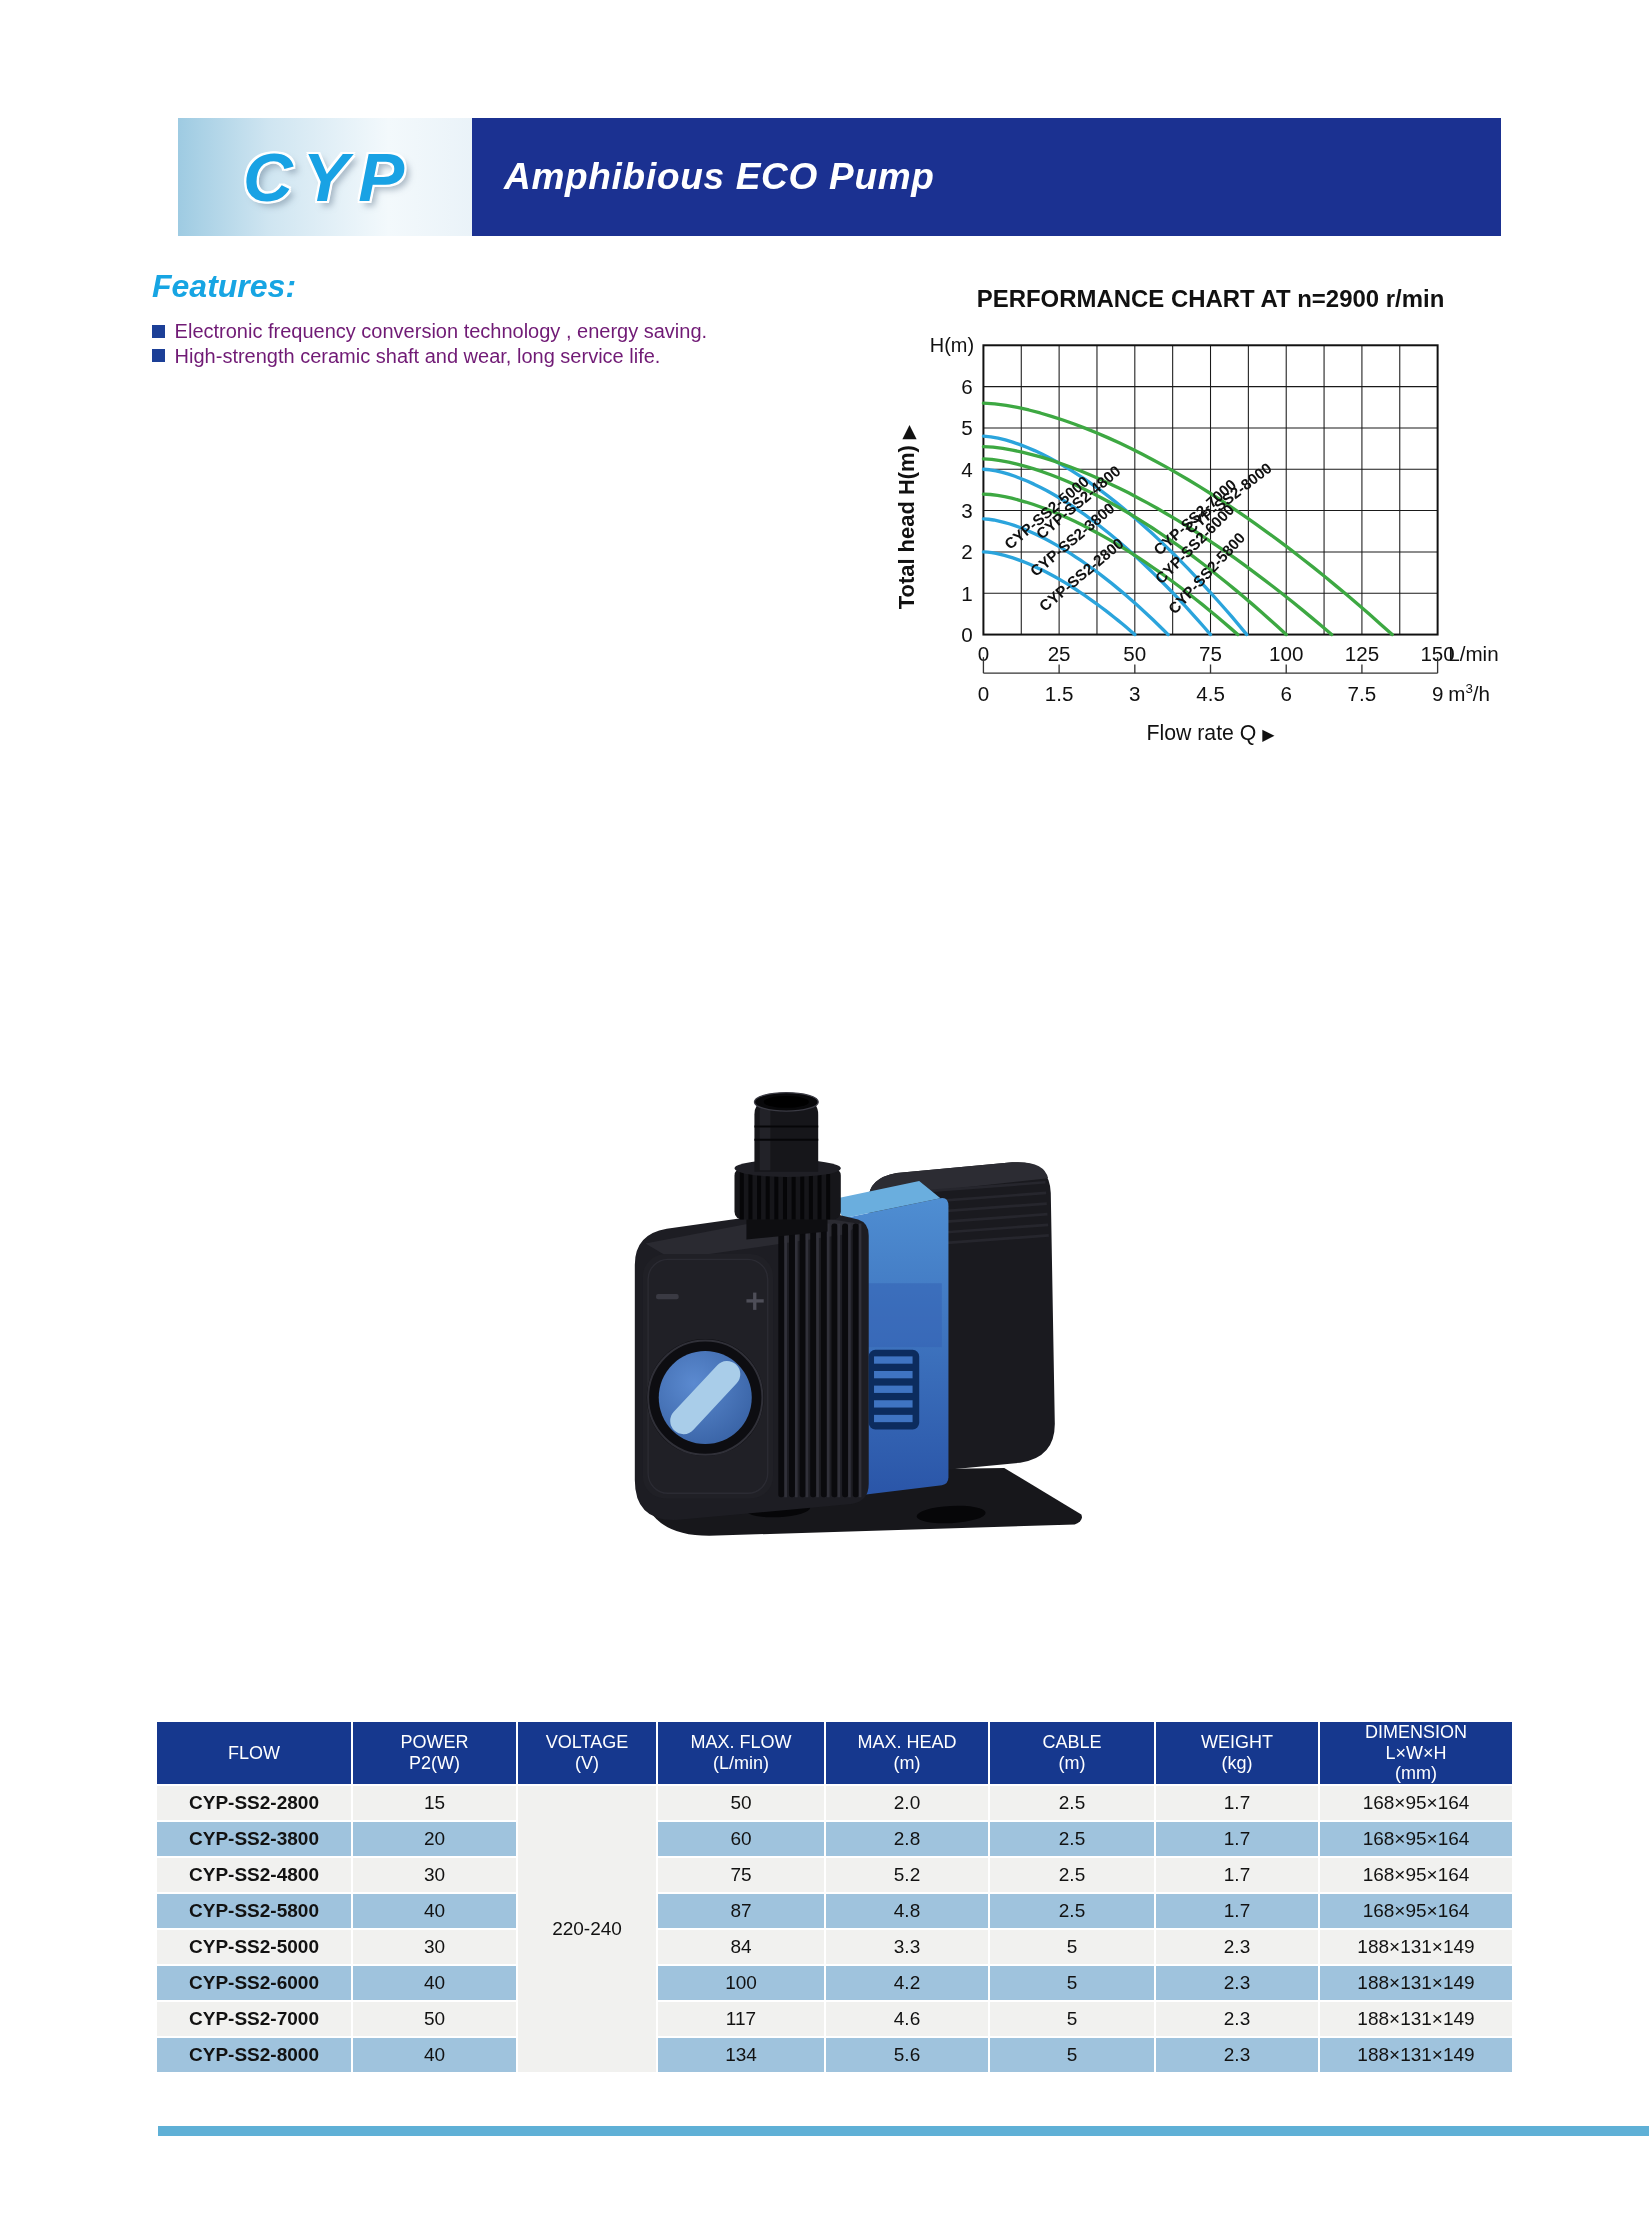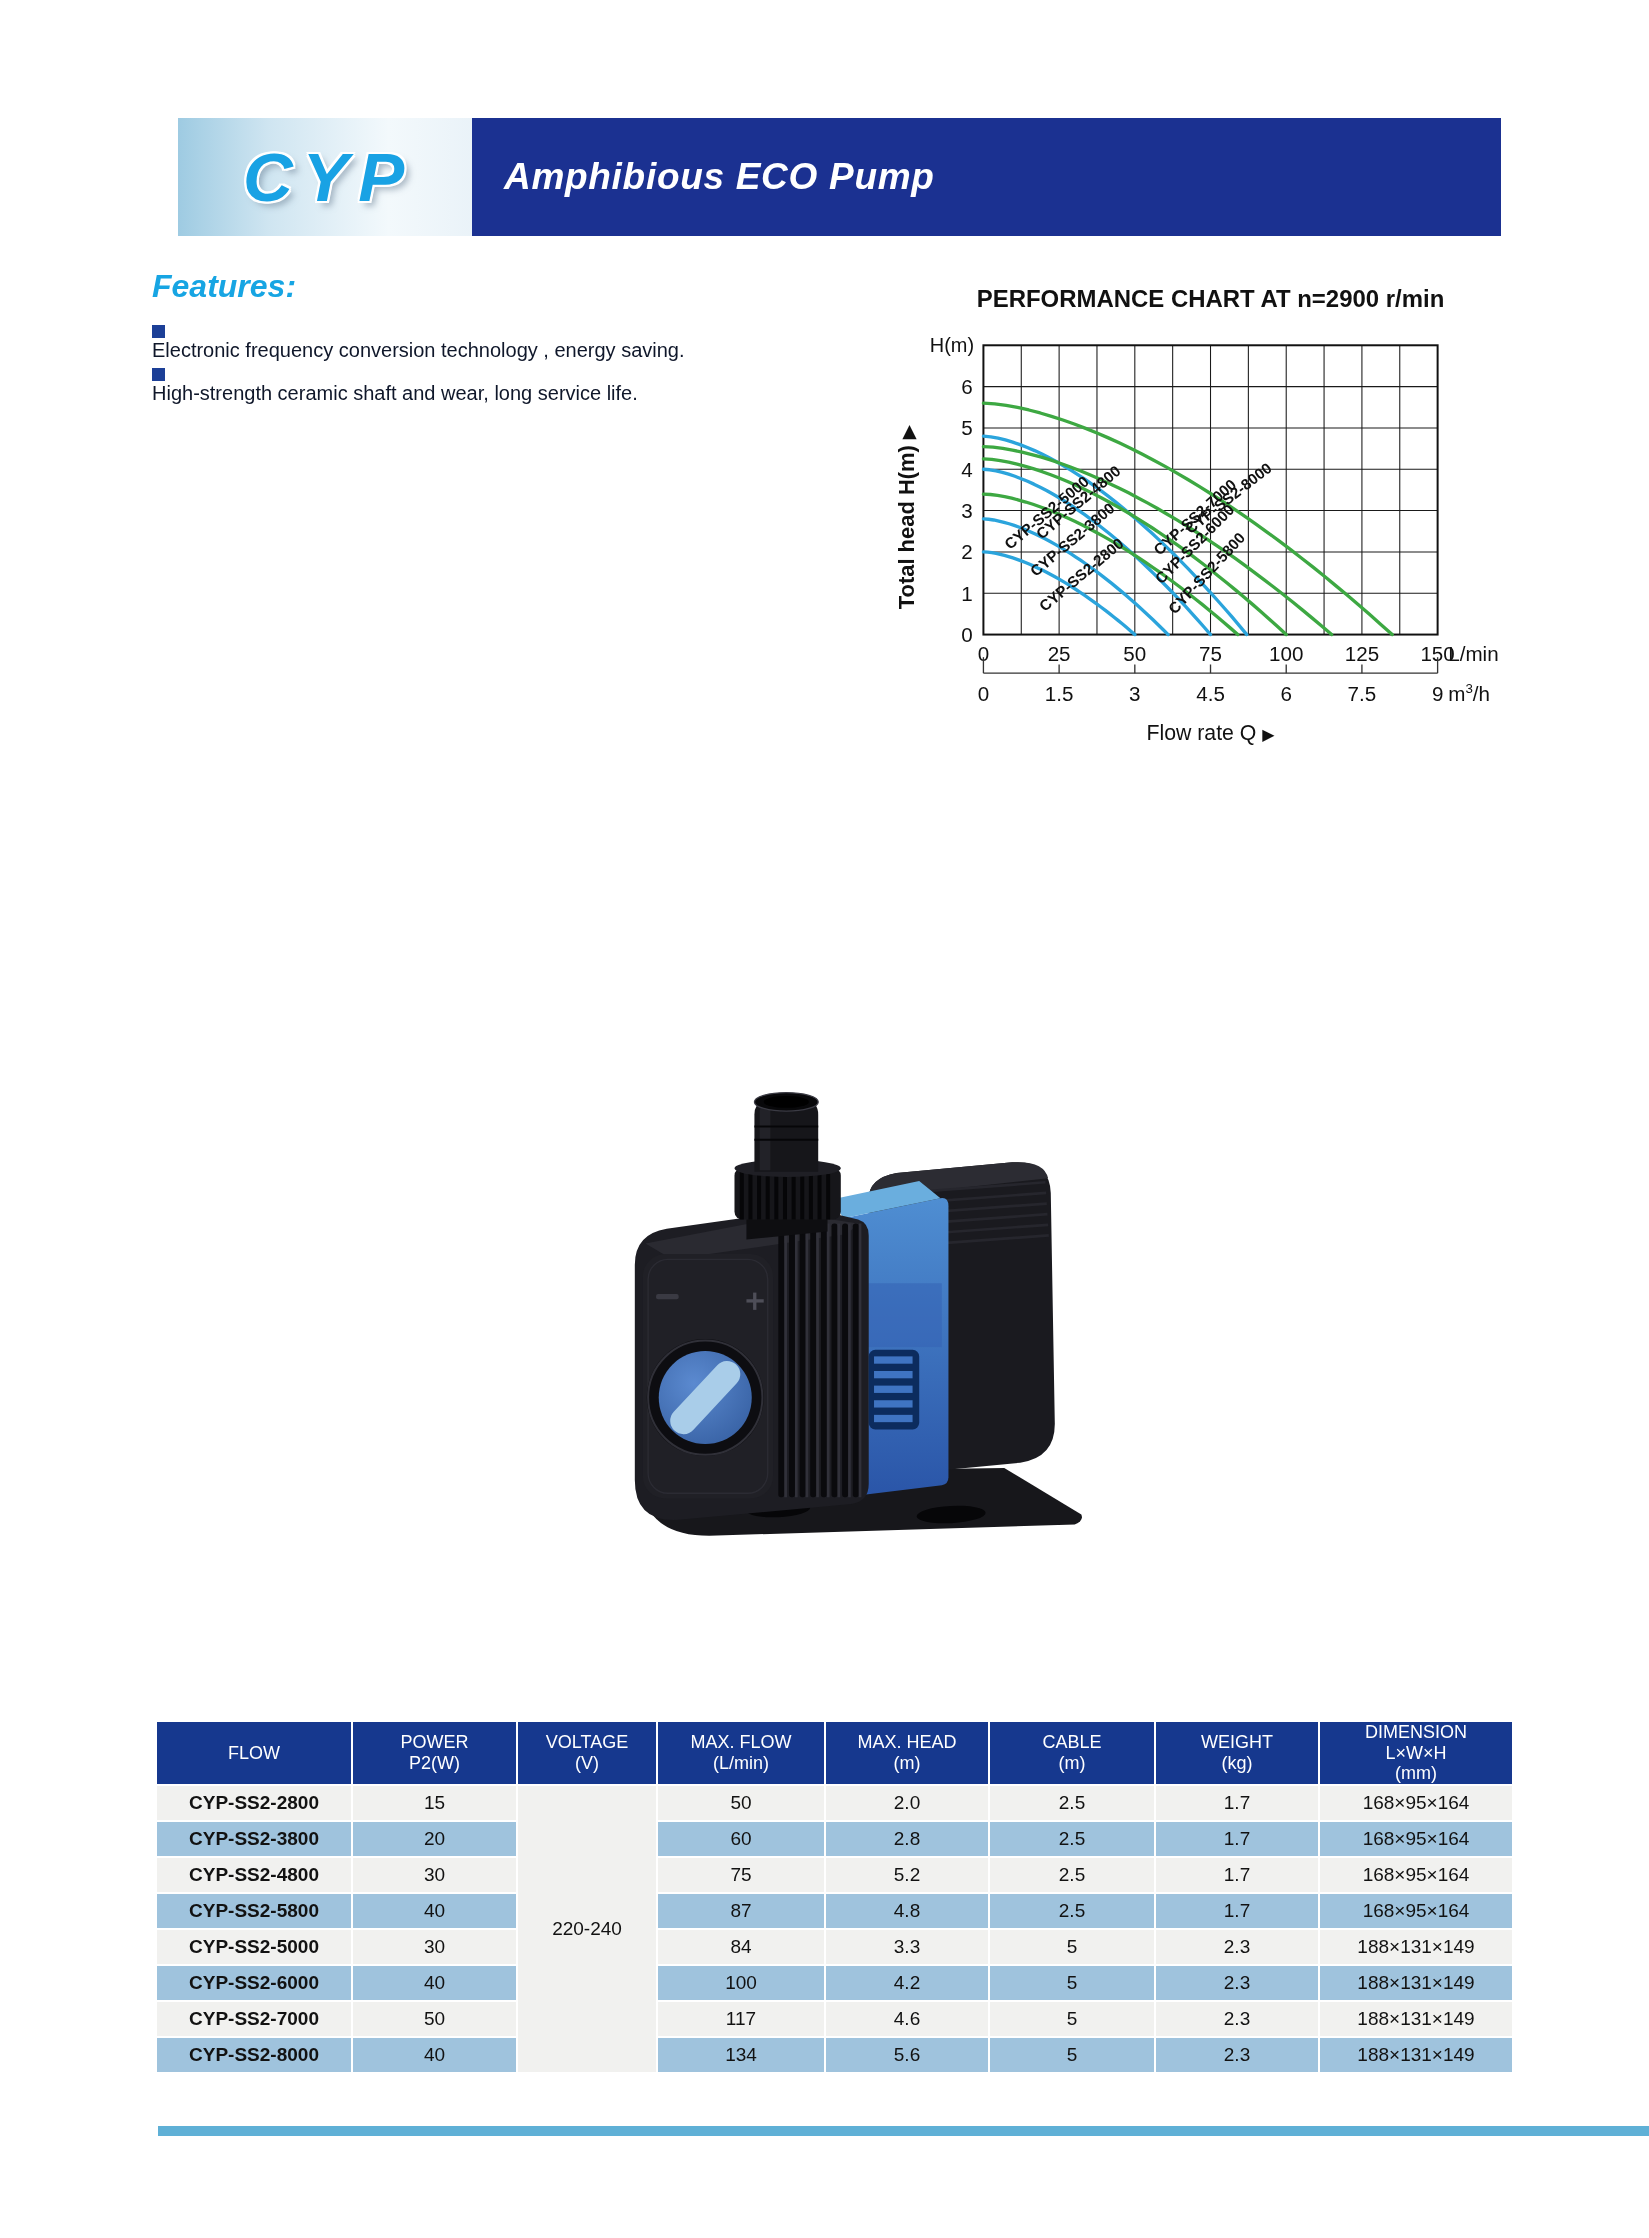--- a/index.html
+++ b/index.html
@@ -17,21 +17,21 @@
                 4.7px 4.7px 6.7px rgba(110,130,150,0.55);}
   .banner{position:absolute;left:472px;top:118px;width:1029px;height:118px;
     background:#1b3191;display:flex;align-items:center;}
   .banner-text{color:#ffffff;font-size:37px;font-weight:bold;font-style:italic;
     padding-left:32px;letter-spacing:0.7px;}
 
   
   .features{position:absolute;left:152px;top:270px;width:772px;}
   .features-heading{font-size:32px;font-weight:bold;font-style:italic;color:#17a5e3;
     margin:0 0 17.3px 0;line-height:1;}
-  .feature-item{display:flex;font-size:20px;color:#0f172a;line-height:24.6px;width:652px;flex-direction:column;}
+  .feature-item{display:flex;font-size:20px;color:#701a75;line-height:24.6px;width:652px;}
   .bullet{flex:0 0 13.3px;width:13.3px;height:13.3px;background:#1c3f97;margin:5.3px 9.3px 0 0;}
 
   
   .chart-svg{position:absolute;left:885px;top:266px;}
   .pump-svg{position:absolute;left:579px;top:1004px;}
 
   
   .spec-table{position:absolute;left:155px;top:1720px;width:1355px;
     border-collapse:collapse;table-layout:fixed;}
   .spec-table th,.spec-table td{border:2px solid #ffffff;text-align:center;

